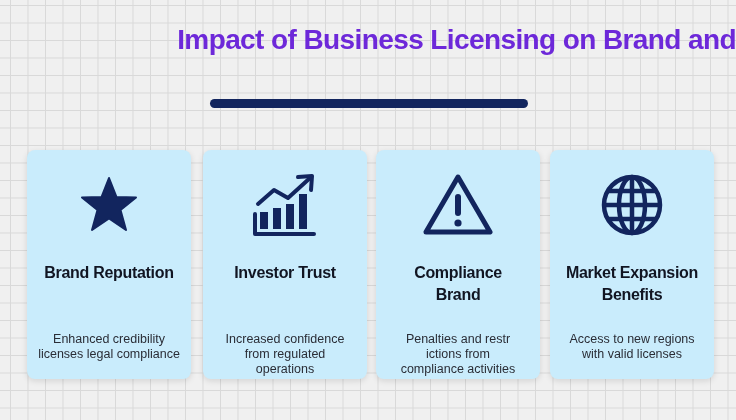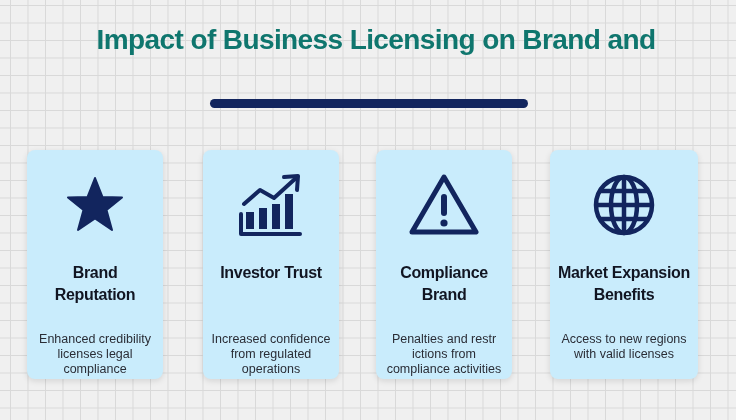--- a/index.html
+++ b/index.html
@@ -8,29 +8,29 @@
     background-color: #f0f0f0;
     background-image:
       linear-gradient(to right, #d9d9d9 1px, transparent 1px),
       linear-gradient(to bottom, #d9d9d9 1px, transparent 1px);
     background-size: 17.5px 17.5px;
     background-position: 10px 5px;
     font-family: "Liberation Sans", "DejaVu Sans", sans-serif;
   }
   .title {
     position: absolute; left: 0; right: 0; top: 22px;
-    text-align: center; color: #0f766e;
+    text-align: right; color: #6d28d9;
     font-weight: 700; font-size: 28px; line-height: 36px; letter-spacing: -0.6px; margin-left: 16px;
   }
   .underline {
     position: absolute; left: 210px; top: 99px; width: 318px; height: 9px;
     border-radius: 5px; background: #12255e;
   }
   .card {
-    position: absolute; top: 150px; width: 136px; height: 229px;
+    position: absolute; top: 150px; width: 164px; height: 229px;
     background: #c9ecfc; border-radius: 8px;
     box-shadow: 0 2px 6px rgba(0,0,0,0.12);
     text-align: center; color: #111522;
   }
   .icon { position: absolute; left: 0; right: 0; top: 22px; height: 66px; display:flex; justify-content:center; }
   .icon svg { display:block; }
   .card-title {
     position: absolute; left: 4px; right: 4px; top: 112px;
     font-weight: 700; font-size: 16px; line-height: 22px; letter-spacing: -0.3px;
   }
@@ -96,21 +96,21 @@
     <div>Compliance</div>
     <div>Brand</div>
   </div>
   <div class="card-desc">
     <div>Penalties and restr</div>
     <div>ictions from</div>
     <div>compliance activities</div>
   </div>
 </div>
 
-<div class="card" style="left:550px;padding-left:12px;">
+<div class="card" style="left:550px;">
   <div class="icon">
     <svg width="66" height="66" viewBox="0 0 66 66">
       <g fill="none" stroke="#12255e" stroke-width="4.5">
         <circle cx="33" cy="33" r="28"></circle>
         <ellipse cx="33" cy="33" rx="13" ry="28"></ellipse>
         <line x1="33" y1="5" x2="33" y2="61"></line>
         <line x1="5" y1="33" x2="61" y2="33"></line>
         <line x1="9" y1="19" x2="57" y2="19"></line>
         <line x1="9" y1="47" x2="57" y2="47"></line>
       </g>

